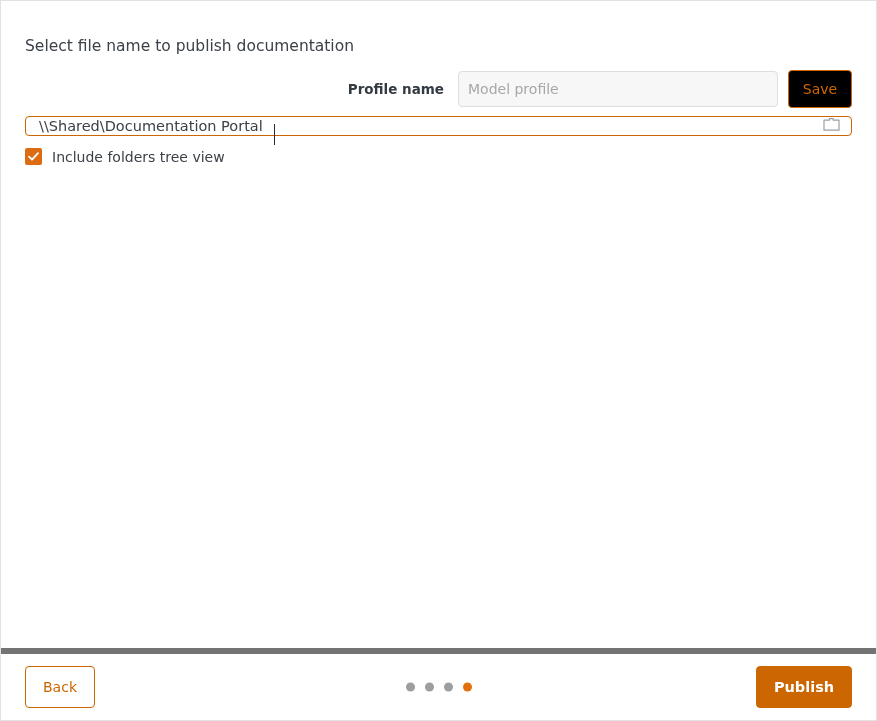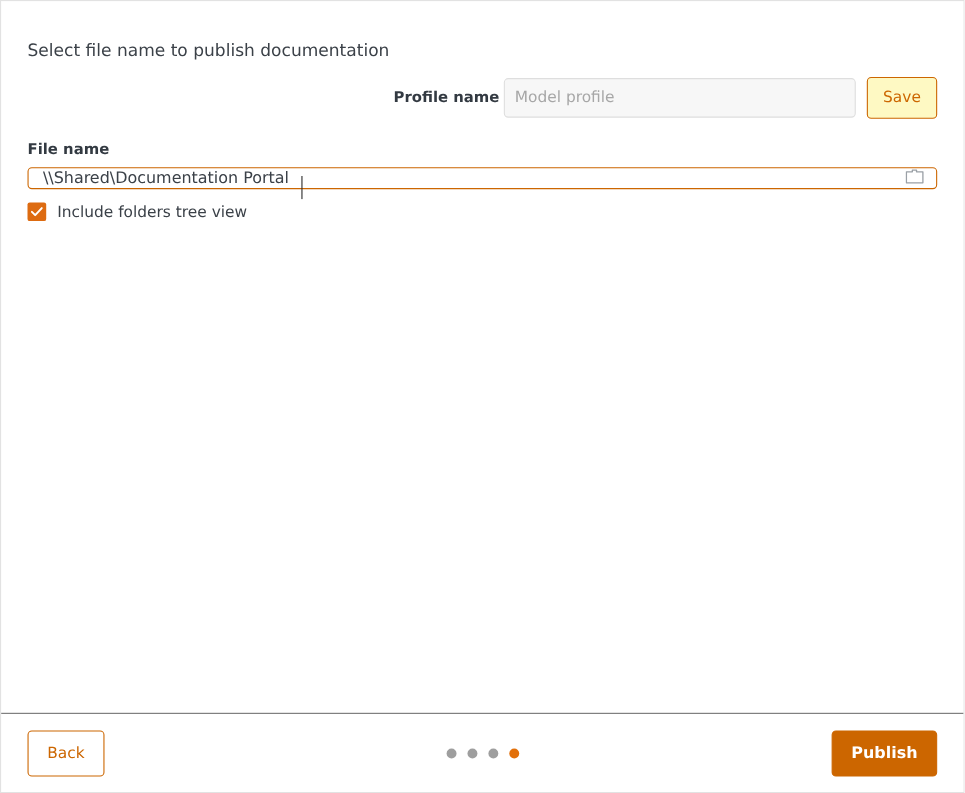--- a/index.html
+++ b/index.html
@@ -80,21 +80,21 @@
     display: flex;
     align-items: center;
     justify-content: flex-end;
     margin-top: 15px;
     gap: 0;
   }
   .profile-label {
     font-size: 13.5px;
     font-weight: bold;
     color: #333a42;
-    margin-right: 4px;
+    margin-right: 14px;
     white-space: nowrap;
   }
   .profile-input {
     width: 320px;
     height: 36px;
     box-sizing: border-box;
     background: #f7f7f7;
     border: 1px solid #dedede;
     border-radius: 4px;
     padding: 0 9px;
@@ -102,21 +102,21 @@
     font-size: 14px;
     color: #3b4148;
     outline: none;
   }
   .profile-input::placeholder { color: #a7a7a7; }
   .save-button {
     margin-left: 10px;
     width: 64px;
     height: 38px;
     box-sizing: border-box;
-    background: #fef9c3;
+    background: #000000;
     border: 1px solid #cc6600;
     border-radius: 4px;
     color: #cc6600;
     font-family: inherit;
     font-size: 14px;
     cursor: pointer;
     display: flex;
     align-items: center;
     justify-content: center;
   }
@@ -197,21 +197,21 @@
     margin-left: 10px;
     font-size: 14px;
     color: #3b4148;
   }
 
   
   .dialog-footer {
     flex: 0 0 72px;
     height: 72px;
     box-sizing: border-box;
-    border-top: 1px solid #737373;
+    border-top: 6px solid #737373;
     display: flex;
     align-items: center;
     padding: 0 24px;
     position: relative;
   }
   .back-button {
     width: 70px;
     height: 42px;
     box-sizing: border-box;
     background: #ffffff;
@@ -275,21 +275,20 @@
     <div class="section-heading">Select file name to publish documentation</div>
 
     <div class="profile-row">
       <div class="profile-label">Profile name</div>
       <input class="profile-input" type="text" placeholder="Model profile" style="">
       <button class="save-button">
         <span>Save</span>
       </button>
     </div>
 
-    <div class="field-label">File name</div>
 
     <div class="file-input-wrap">
       <input class="file-input" type="text" value="\\Shared\Documentation Portal" style="">
       <span class="caret"></span>
       <button class="folder-button">
         <span>
           <svg width="17" height="15" viewBox="0 0 17 15" aria-hidden="true">
             <path d="M1 13.2 V3.2 H6.4 V1.6 H10.2 V3.2 H16 V13.2 Z" fill="none" stroke="#9aa0a6" stroke-width="1.2" stroke-linejoin="round"></path>
           </svg>
         </span>

